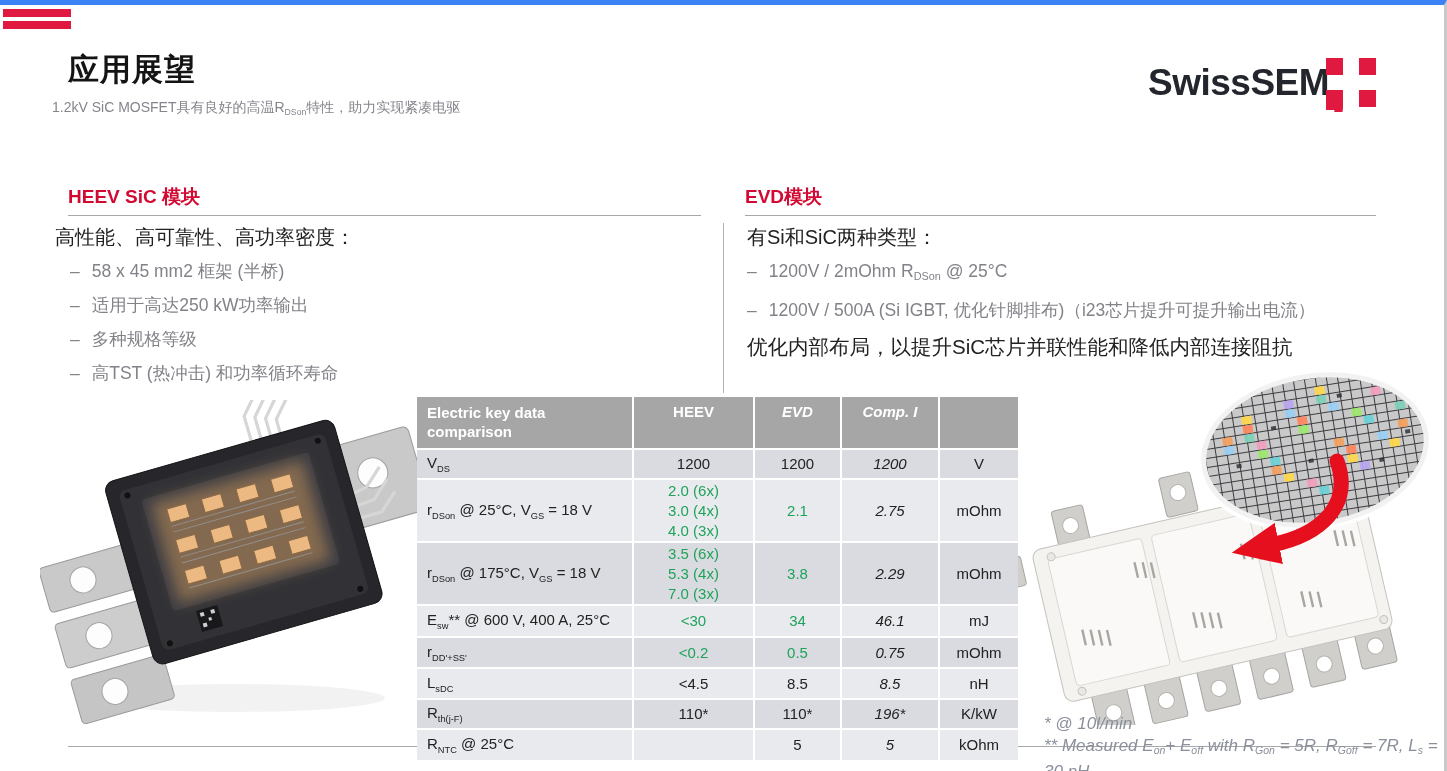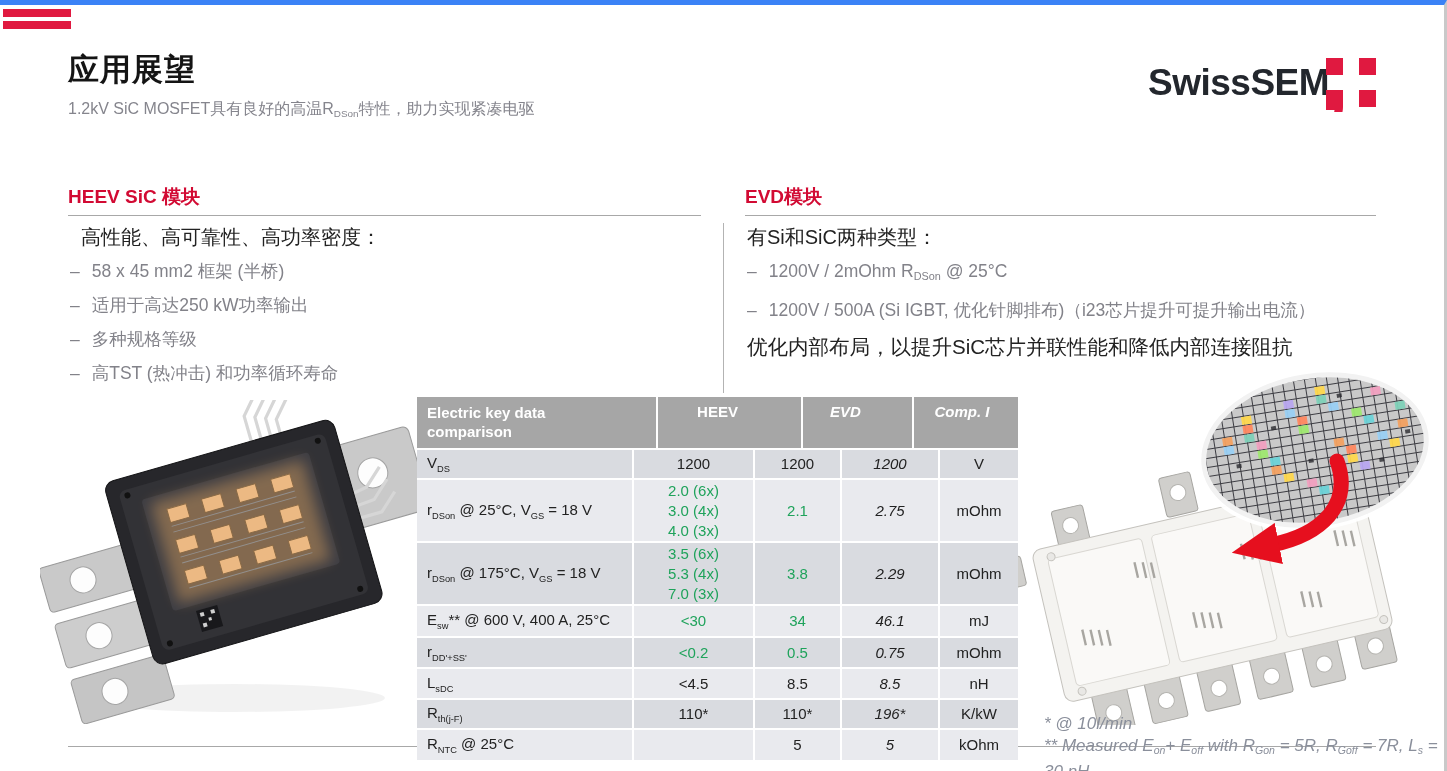--- a/index.html
+++ b/index.html
@@ -6,49 +6,49 @@
   body { font-family:"Liberation Sans","DejaVu Sans",sans-serif; background:#fff; }
   #slide { position:relative; width:1447px; height:771px; background:#fff; overflow:hidden;
            border-right:3px solid #c9c9c9; border-top:5px solid #3b82f6; }
 
   
   .bar { position:absolute; left:3px; width:68px; height:8px; background:#e01940; }
   .bar1 { top:4px; } .bar2 { top:16px; }
 
   
   .title { position:absolute; left:68px; top:44px; font-size:31px; font-weight:bold; color:#141414; letter-spacing:1px; }
-  .subtitle { position:absolute; left:68px; top:94px; font-size:16px; color:#85858d; }
+  .subtitle { position:absolute; left:52px; top:94px; font-size:14px; color:#85858d; }
   .subtitle .sub, .lab .sub, .b-sub { font-size:62%; vertical-align:-3px; }
 
   
   .brand { position:absolute; top:45px; left:1148px; }
   .brand-text { position:absolute; left:0; top:12px; font-size:37px; font-weight:bold; color:#23272d; letter-spacing:-0.5px; }
   .brand-mark { position:absolute; left:178px; top:0; }
 
   
   .sec-head { position:absolute; top:179px; font-size:19px; font-weight:bold; color:#d20a33; }
   .sec-head.left { left:68px; } .sec-head.right { left:745px; }
   .underline { position:absolute; top:210px; height:1px; background:#a8a8a8; }
   .underline.left { left:68px; width:633px; }
   .underline.right { left:745px; width:631px; }
   .lead { position:absolute; top:219px; font-size:20px; color:#222; }
-  .lead.left { left:81px; } .lead.right { left:747px; }
+  .lead.left { left:55px; } .lead.right { left:747px; }
 
   .bullets { position:absolute; top:256px; font-size:17.5px; color:#828289; }
   .bullets.left { left:70px; } .bullets.right { left:747px; }
   .bullet { margin-bottom:13px; line-height:21px; }
   .dash { margin-right:12px; }
   .note-line { position:absolute; left:747px; top:328px; font-size:20.5px; color:#222; }
 
   .v-divider { position:absolute; left:723px; top:218px; width:1px; height:170px; background:#b3b3b3; }
   .bottom-line { position:absolute; left:68px; top:741px; width:1308px; height:1px; background:#a8a8a8; z-index:1; }
 
   
   .tbl { position:absolute; left:417px; top:392px; width:601px; height:379px; z-index:5; font-size:15px; overflow:hidden; }
-  .t-head { display:grid; grid-template-columns:215px 121px 87px 98px 80px; background:#a6a6a6; color:#fff; height:51px; font-weight:bold;gap:24px; }
+  .t-head { display:grid; grid-template-columns:215px 121px 87px 98px 80px; background:#a6a6a6; color:#fff; height:51px; font-weight:bold; }
   .t-head > div { border-left:2px solid #fff; display:flex; padding-top:6px; justify-content:center; }
   .t-head > div:first-child { border-left:none; justify-content:flex-start; padding-left:10px; line-height:19px; }
   .t-head .it { font-style:italic; }
   .t-row { display:grid; grid-template-columns:215px 121px 87px 98px 80px; border-top:2px solid #fff; }
   .t-row.odd { background:#d9dbe0; } .t-row.even { background:#e9eaee; }
   .cell { display:flex; align-items:center; border-left:2px solid #fff; color:#222; }
   .cell:first-child { border-left:none; }
   .cell.lbl { justify-content:flex-start; padding-left:10px; }
   .cell.val { justify-content:center; text-align:center; white-space:pre-line; line-height:20px; }
   .cell.val.green { color:#1fa35b; }

